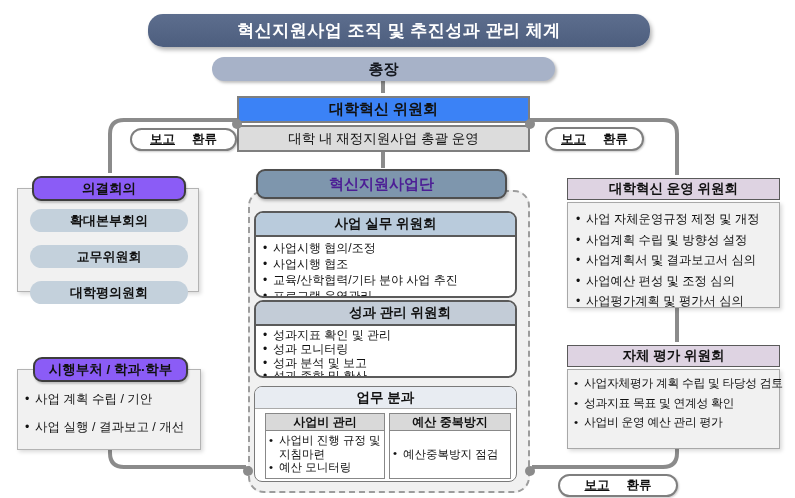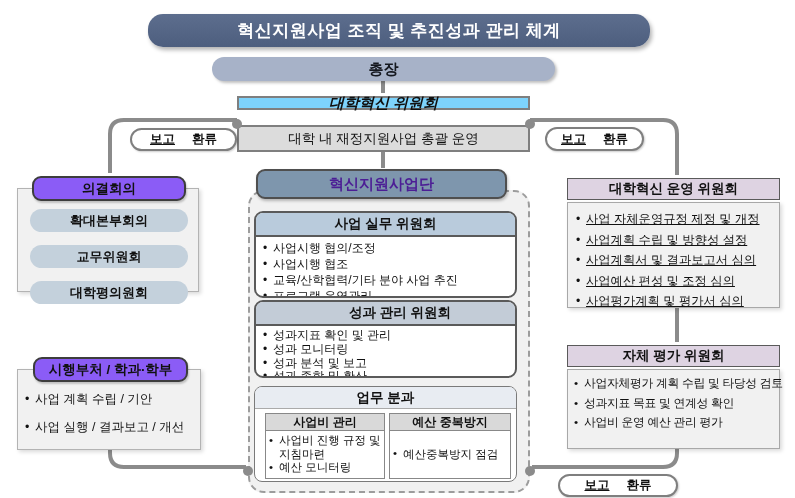--- a/index.html
+++ b/index.html
@@ -18,22 +18,22 @@
     box-shadow:2px 3px 4px rgba(0,0,0,.3);
   }
   .president-bar{
     left:212px;top:53px;width:343px;height:24px;border-radius:12px;
     background:#a7b2c8;font-size:15px;font-weight:bold;color:#15181f;
     box-shadow:2px 2px 3px rgba(0,0,0,.25);
   }
 
   
   .committee-header{
-    left:237px;top:92px;width:293px;height:14px;background:#7dd3fc;
-    border:2px solid #7f7f7f;font-size:15px;font-weight:bold;font-style:italic;
+    left:237px;top:92px;width:293px;height:27px;background:#3b82f6;
+    border:2px solid #7f7f7f;font-size:15px;font-weight:bold;
   }
   .committee-body{
     left:237px;top:121px;width:293px;height:27px;background:#dcdcdc;
     border:2px solid #7f7f7f;font-size:13.5px;font-weight:500;
   }
 
   
   .oval{
     background:#fff;border:2px solid #7f7f7f;border-radius:14px;
     font-size:12.5px;font-weight:bold;gap:17px;
@@ -116,21 +116,21 @@
   .sub2 li{font-size:11.5px;}
 
   
   .rbox-head{
     background:#ded3e2;border:1.5px solid #5a5a5a;
     font-size:13.5px;font-weight:bold;height:22px;
   }
   .rbox-body{background:#f1f1f1;border:1px solid #a8a8a8;box-shadow:2px 2px 4px rgba(0,0,0,.15);}
   .r1-head{left:567px;top:174px;width:213px;}
   .r1-body{left:567px;top:198px;width:213px;height:106px;}
-  .r1-body ul{padding:6px 5px 0 7px;text-decoration:underline;}
+  .r1-body ul{padding:6px 5px 0 7px;}
   .r1-body li{font-size:12.3px;line-height:20.5px;}
   .r2-head{left:567px;top:341px;width:213px;}
   .r2-body{left:567px;top:365px;width:213px;height:80px;}
   .r2-body ul{padding:4px 0 0 5px;}
   .r2-body li{font-size:11.8px;line-height:19.5px;letter-spacing:-0.3px;}
 
   
   .dot{width:10px;height:10px;border-radius:50%;background:#8b8b8b;}
   svg.wires{position:absolute;left:0;top:0;z-index:0;}
   .layer{position:absolute;left:0;top:4px;width:100%;height:100%;z-index:1;}

